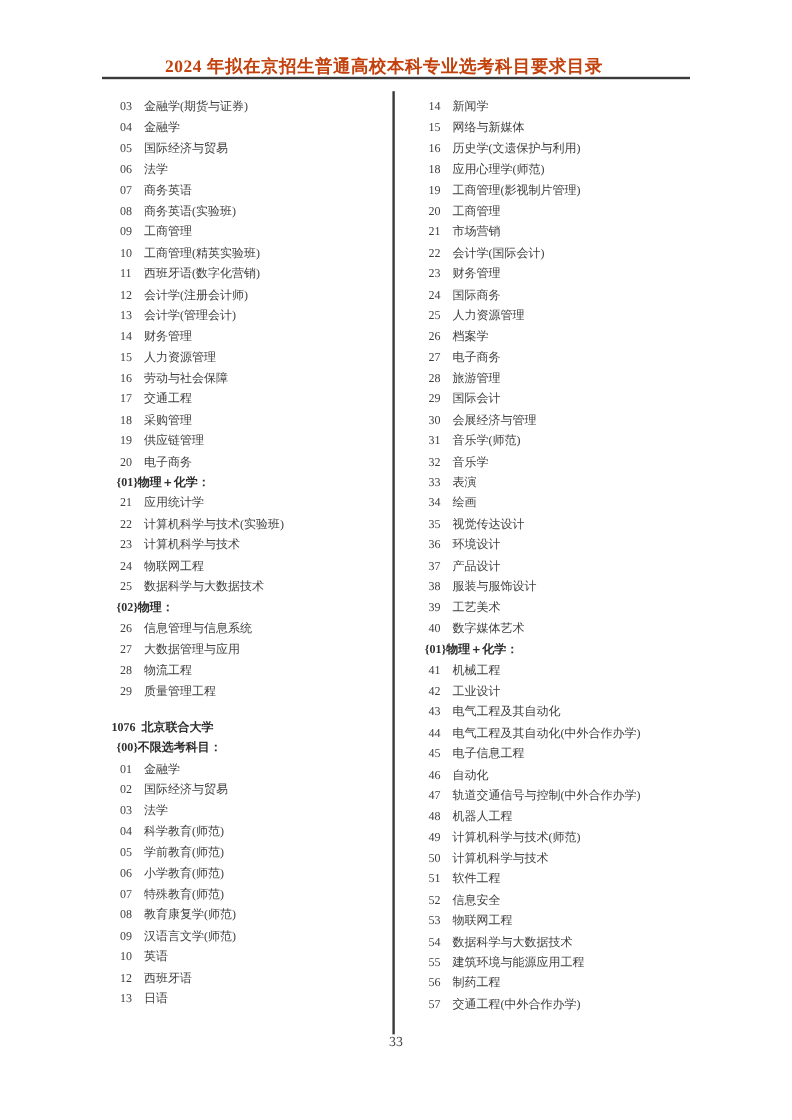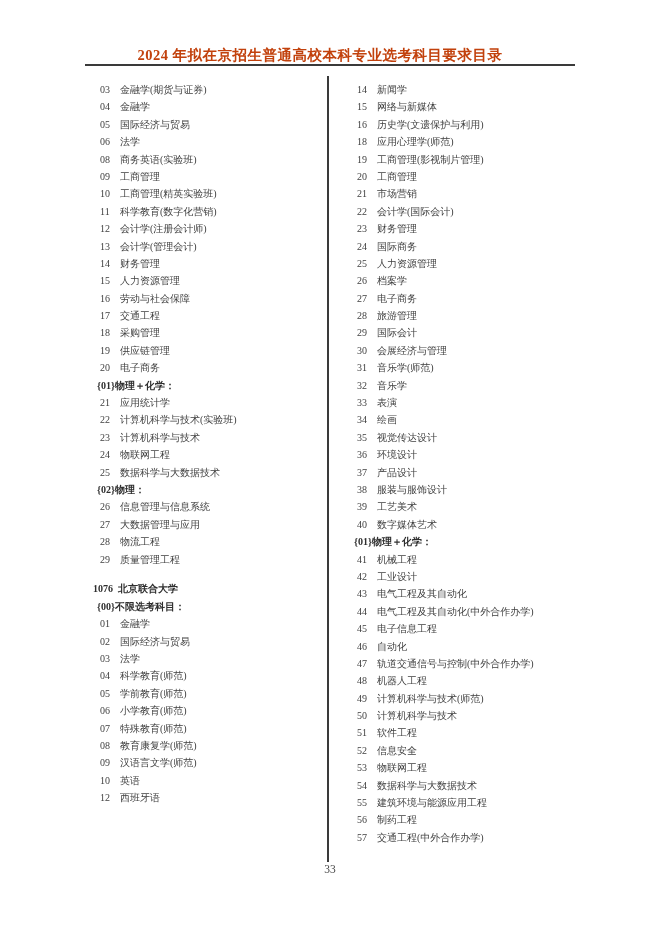--- a/index.html
+++ b/index.html
@@ -67,24 +67,25 @@
 
 <div class="sheet">
   <div class="title">2024 年拟在京招生普通高校本科专业选考科目要求目录</div>
   <div class="title-rule"></div>
   <div class="col-divider"></div>
   <div class="col col-left">
       <div class="row item"><span class="num">03</span><span class="label">金融学(期货与证券)</span></div>
       <div class="row item"><span class="num">04</span><span class="label">金融学</span></div>
       <div class="row item"><span class="num">05</span><span class="label">国际经济与贸易</span></div>
       <div class="row item"><span class="num">06</span><span class="label">法学</span></div>
+      <div class="row item"><span class="num">07</span><span class="label">商务英语</span></div>
       <div class="row item"><span class="num">08</span><span class="label">商务英语(实验班)</span></div>
       <div class="row item"><span class="num">09</span><span class="label">工商管理</span></div>
       <div class="row item"><span class="num">10</span><span class="label">工商管理(精英实验班)</span></div>
-      <div class="row item"><span class="num">11</span><span class="label">科学教育(数字化营销)</span></div>
+      <div class="row item"><span class="num">11</span><span class="label">西班牙语(数字化营销)</span></div>
       <div class="row item"><span class="num">12</span><span class="label">会计学(注册会计师)</span></div>
       <div class="row item"><span class="num">13</span><span class="label">会计学(管理会计)</span></div>
       <div class="row item"><span class="num">14</span><span class="label">财务管理</span></div>
       <div class="row item"><span class="num">15</span><span class="label">人力资源管理</span></div>
       <div class="row item"><span class="num">16</span><span class="label">劳动与社会保障</span></div>
       <div class="row item"><span class="num">17</span><span class="label">交通工程</span></div>
       <div class="row item"><span class="num">18</span><span class="label">采购管理</span></div>
       <div class="row item"><span class="num">19</span><span class="label">供应链管理</span></div>
       <div class="row item"><span class="num">20</span><span class="label">电子商务</span></div>
       <div class="row header"><span class="label">{01}物理＋化学：</span></div>
@@ -105,20 +106,21 @@
       <div class="row item"><span class="num">02</span><span class="label">国际经济与贸易</span></div>
       <div class="row item"><span class="num">03</span><span class="label">法学</span></div>
       <div class="row item"><span class="num">04</span><span class="label">科学教育(师范)</span></div>
       <div class="row item"><span class="num">05</span><span class="label">学前教育(师范)</span></div>
       <div class="row item"><span class="num">06</span><span class="label">小学教育(师范)</span></div>
       <div class="row item"><span class="num">07</span><span class="label">特殊教育(师范)</span></div>
       <div class="row item"><span class="num">08</span><span class="label">教育康复学(师范)</span></div>
       <div class="row item"><span class="num">09</span><span class="label">汉语言文学(师范)</span></div>
       <div class="row item"><span class="num">10</span><span class="label">英语</span></div>
       <div class="row item"><span class="num">12</span><span class="label">西班牙语</span></div>
+      <div class="row item"><span class="num">13</span><span class="label">日语</span></div>
     </div>
   <div class="col col-right">
       <div class="row item"><span class="num">14</span><span class="label">新闻学</span></div>
       <div class="row item"><span class="num">15</span><span class="label">网络与新媒体</span></div>
       <div class="row item"><span class="num">16</span><span class="label">历史学(文遗保护与利用)</span></div>
       <div class="row item"><span class="num">18</span><span class="label">应用心理学(师范)</span></div>
       <div class="row item"><span class="num">19</span><span class="label">工商管理(影视制片管理)</span></div>
       <div class="row item"><span class="num">20</span><span class="label">工商管理</span></div>
       <div class="row item"><span class="num">21</span><span class="label">市场营销</span></div>
       <div class="row item"><span class="num">22</span><span class="label">会计学(国际会计)</span></div>

